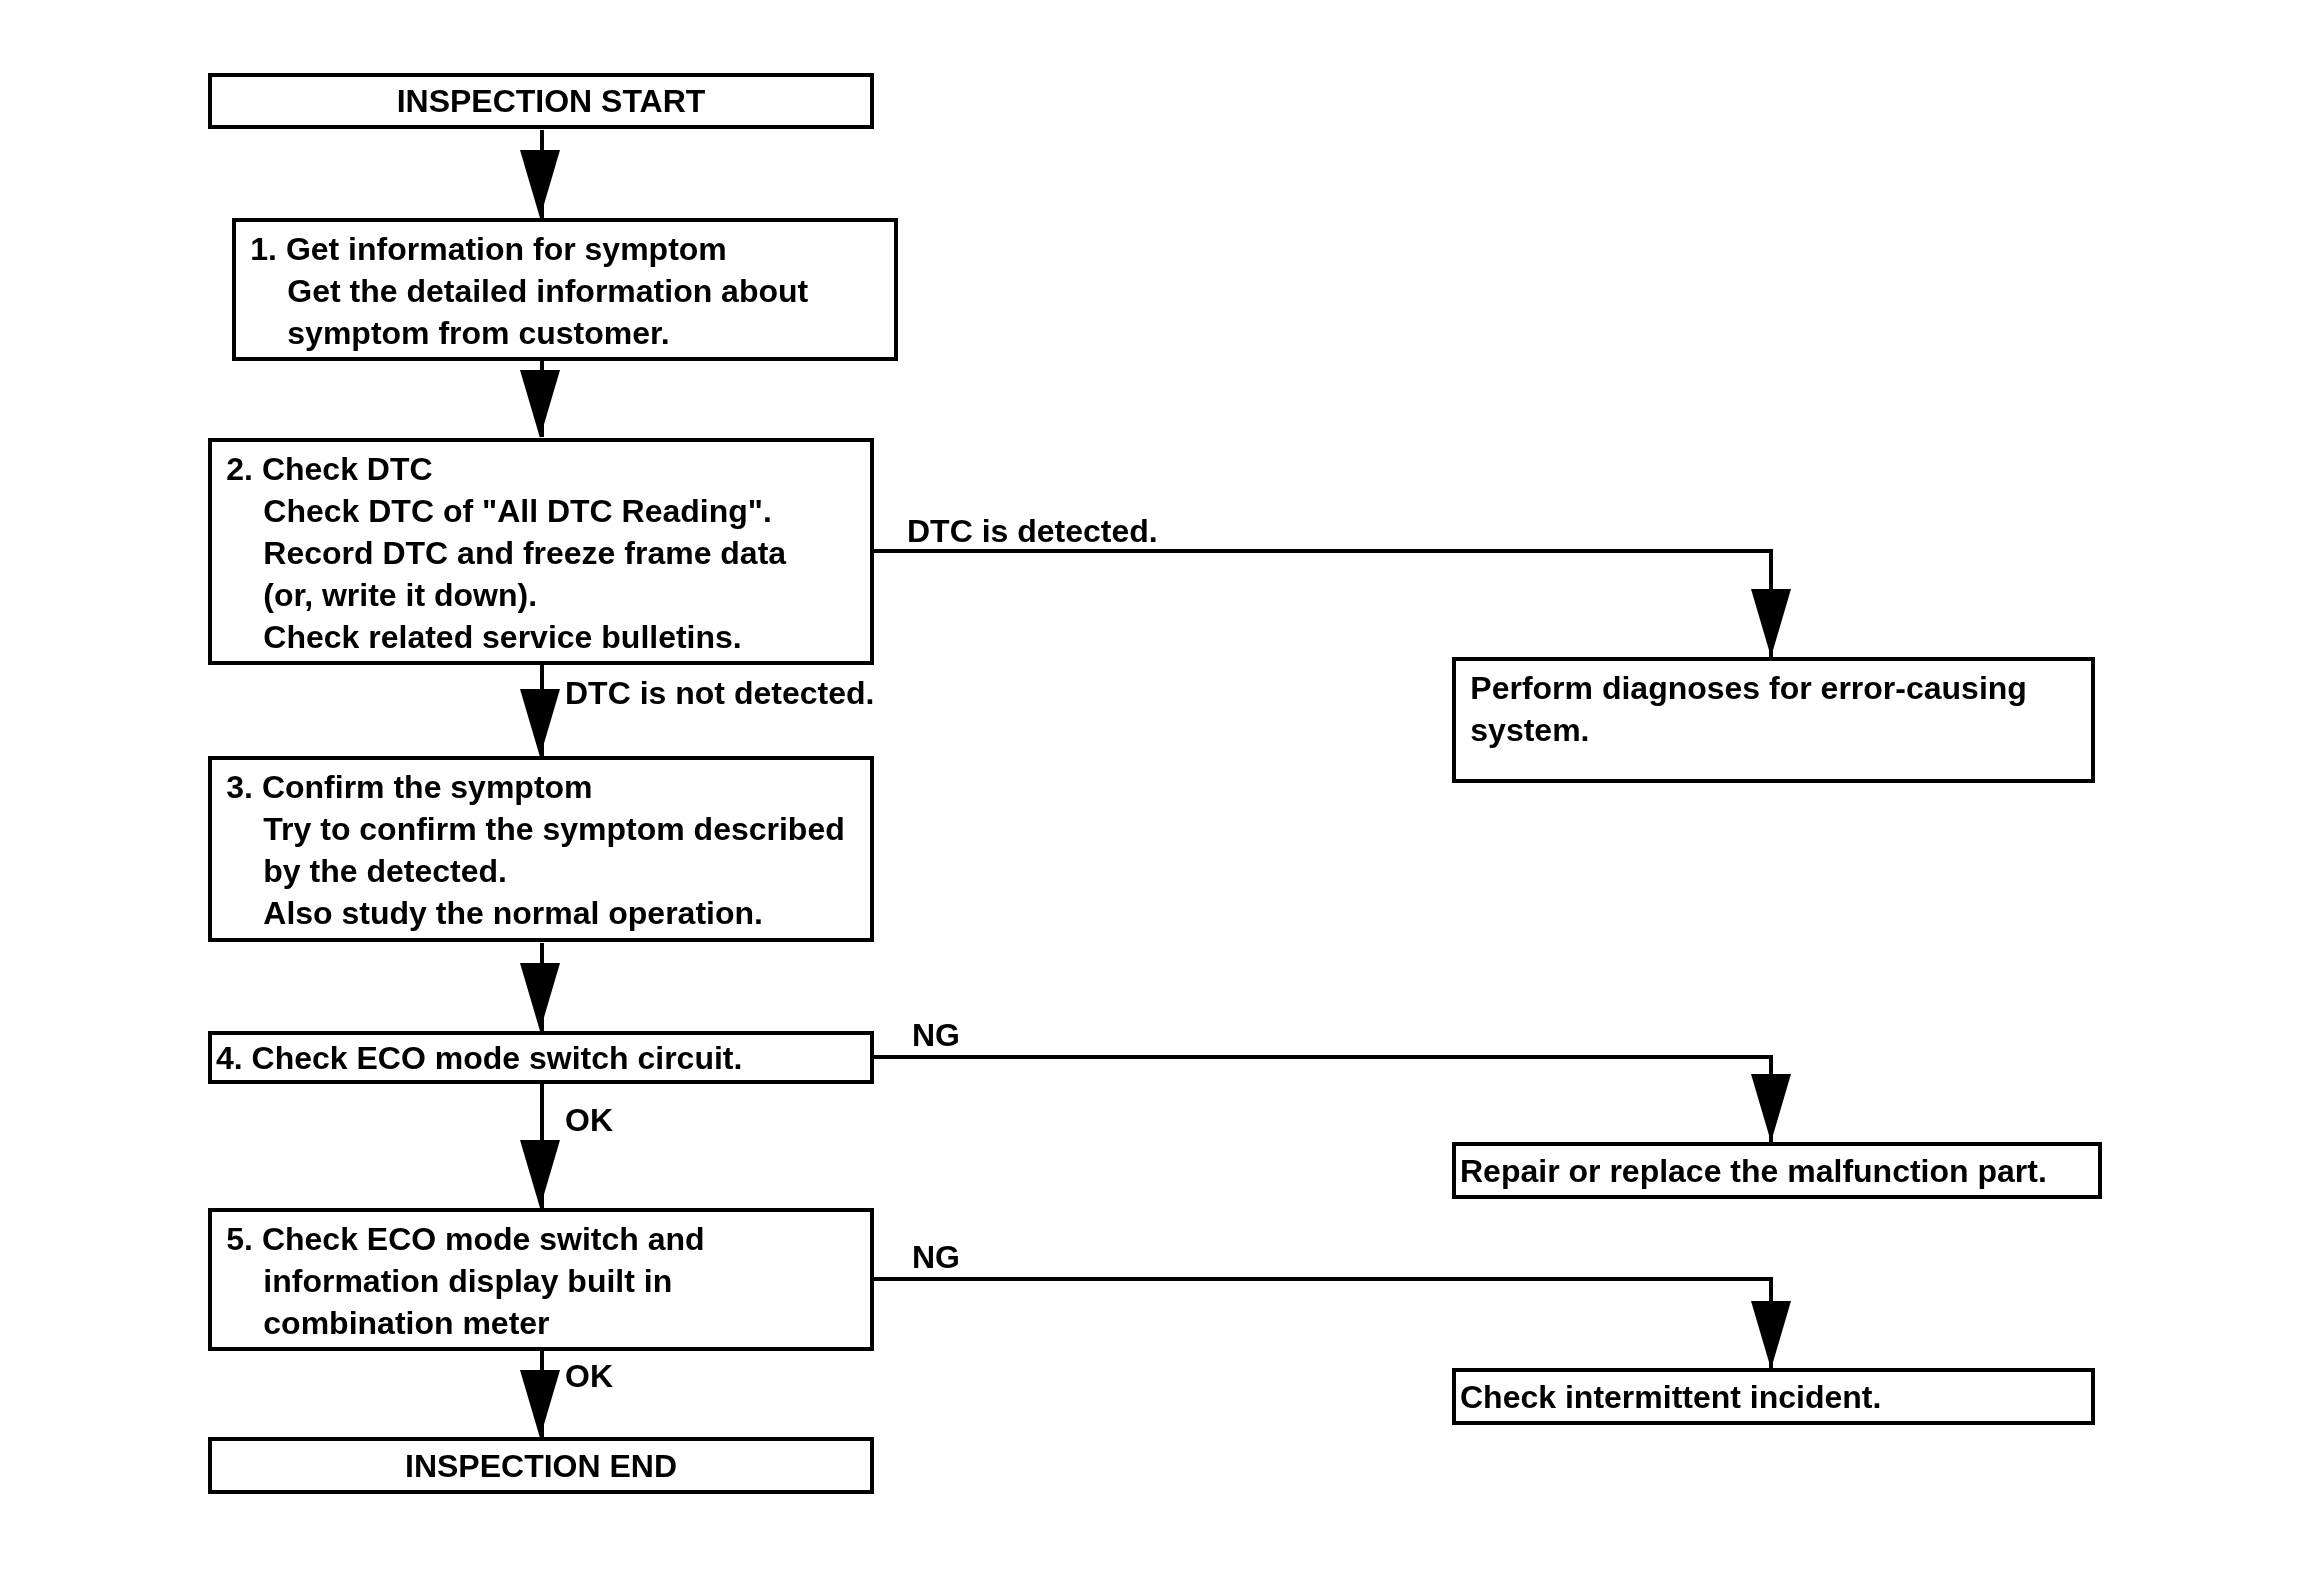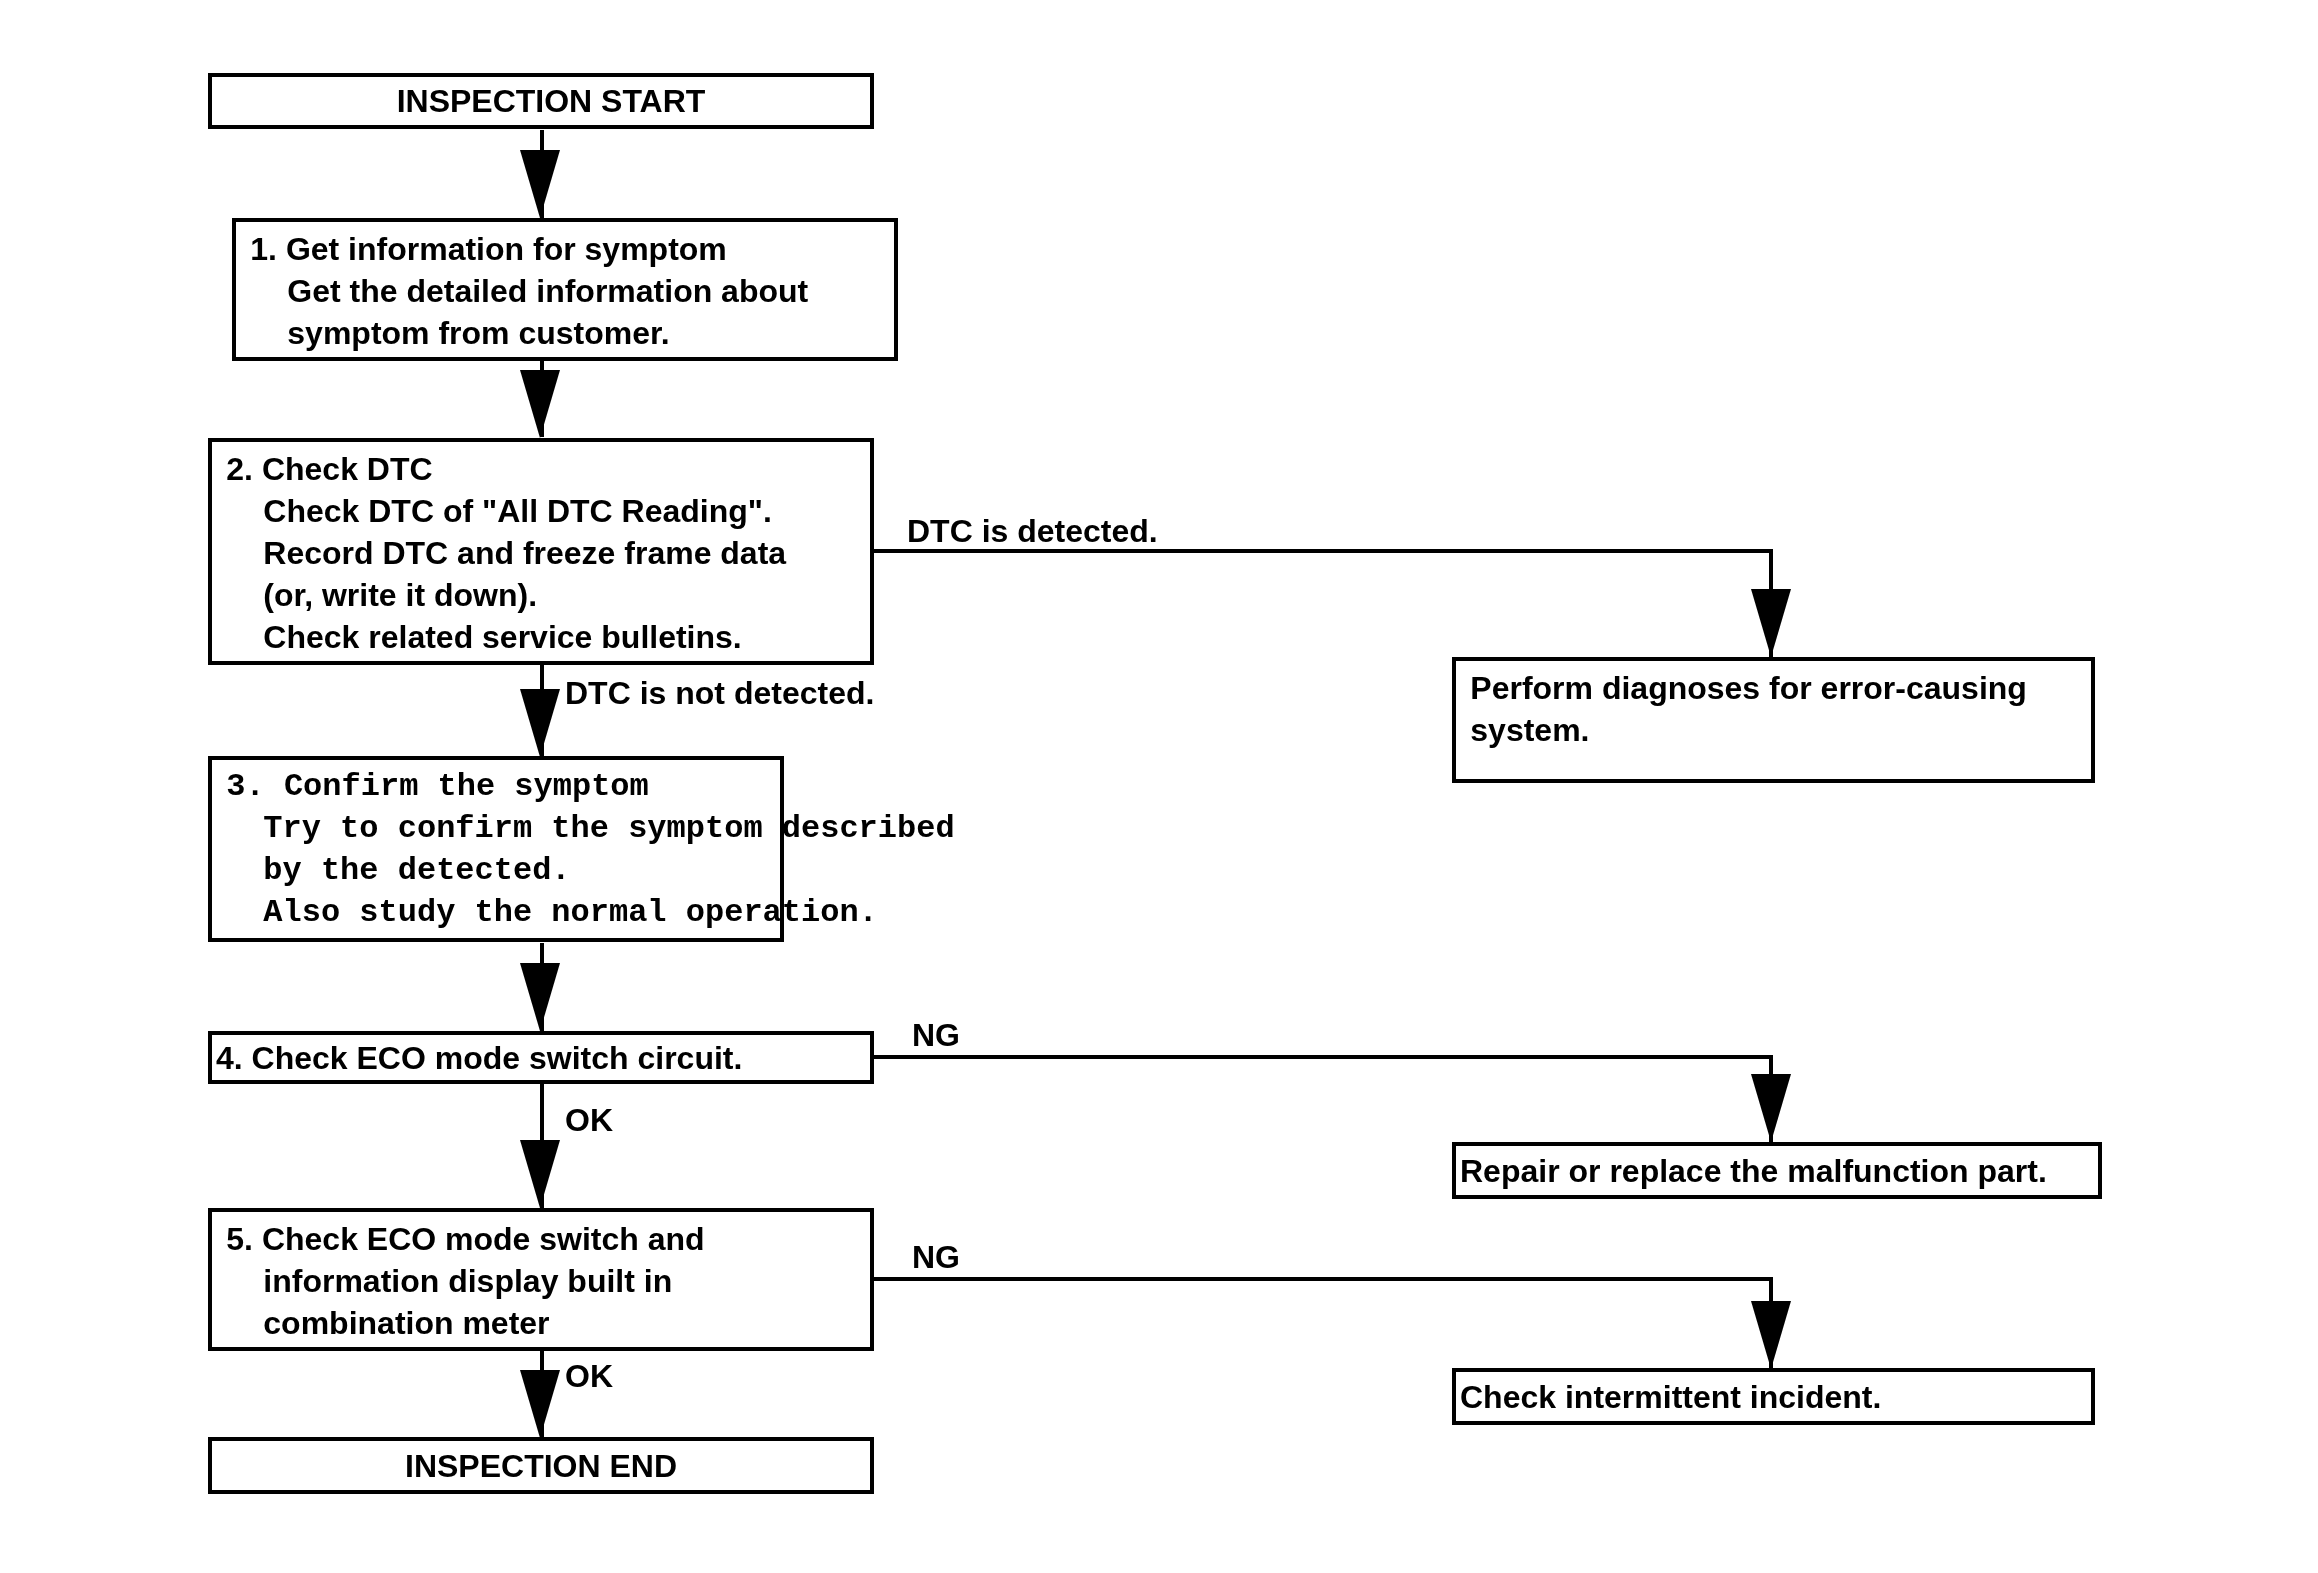--- a/index.html
+++ b/index.html
@@ -112,21 +112,21 @@
 
   <div class="node plain" style="left:1452px; top:657px; width:643px; height:126px;">
       <div class="line">Perform diagnoses for error-causing</div>
       <div class="line">system.</div>
     </div>
 
   <div class="vline" style="left:540px; top:664px; height:92px;"></div>
   <div class="edge-label" style="left:565px; top:672px;">DTC is not detected.</div>
   <div class="arrow-down" style="left:520px; top:689px;"></div>
 
-  <div class="node hang" style="left:208px; top:756px; width:576px; height:186px;font-family:Liberation Mono, monospace;">
+  <div class="node hang" style="left:208px; top:756px; width:666px; height:186px;">
       <div class="line">3. Confirm the symptom</div>
       <div class="line">Try to confirm the symptom described</div>
       <div class="line">by the detected.</div>
       <div class="line">Also study the normal operation.</div>
     </div>
 
   <div class="vline" style="left:540px; top:943px; height:88px;"></div>
   <div class="arrow-down" style="left:520px; top:963px;"></div>
 
   <div class="node single" style="left:208px; top:1031px; width:666px; height:53px;">4. Check ECO mode switch circuit.</div>

